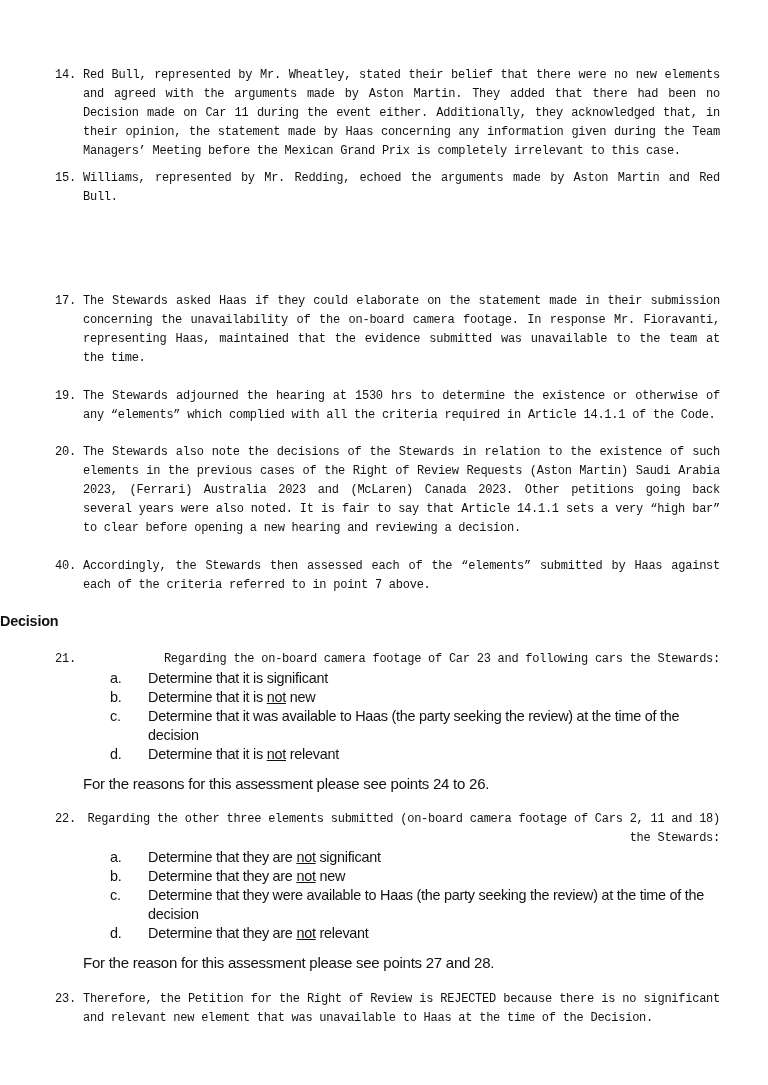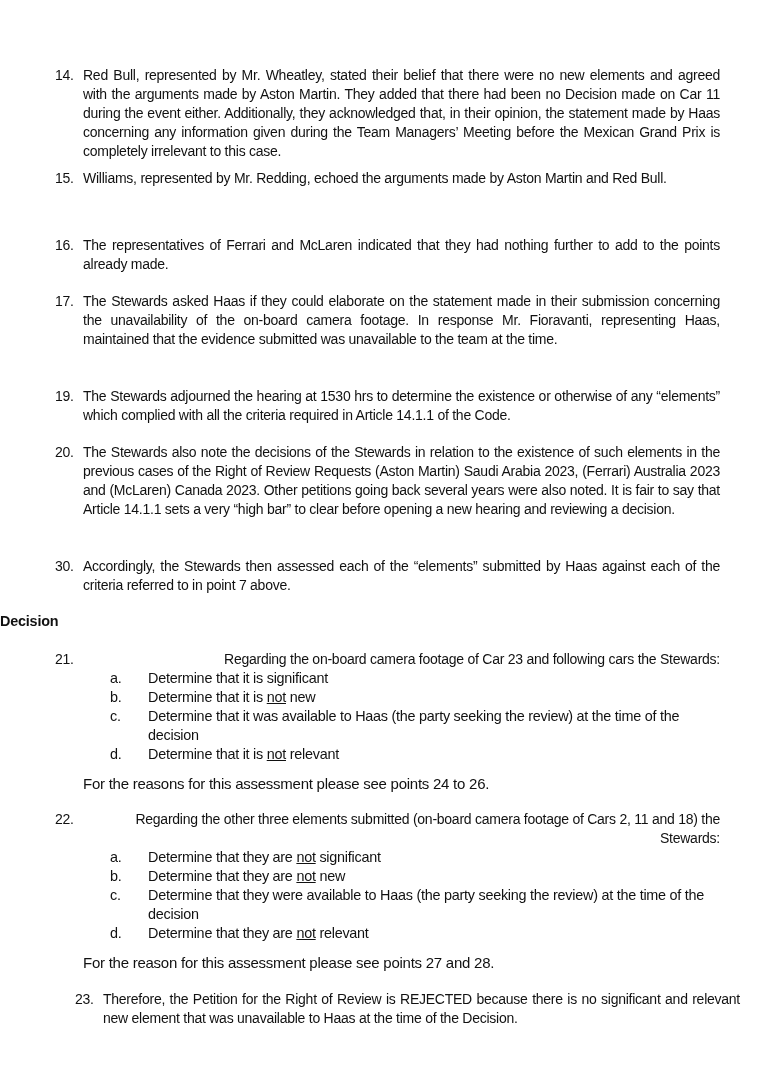--- a/index.html
+++ b/index.html
@@ -4,23 +4,24 @@
 <style>
   html, body { margin: 0; padding: 0; background: #ffffff; }
   body {
     width: 768px; height: 1085px; overflow: hidden; position: relative;
     font-family: "Liberation Sans", sans-serif;
     color: #111111;
   }
   .page { position: absolute; left: 0; top: 0; width: 768px; height: 1085px; }
   .para {
     position: absolute; left: 55px; width: 665px;
-    font-size: 14px; line-height: 19px;
+    font-size: 12px; line-height: 19px;
     text-align: justify;
     letter-spacing: -0.25px;
+    font-family: Liberation Mono, monospace;
   }
   .para .num { position: absolute; left: 0; top: 0; width: 28px; }
   .para .body { margin-left: 28px; display: block; }
   .para .body.left { text-align: right; }
   .heading {
     position: absolute; left: 0; width: 768px; text-align: left;
     font-weight: bold; font-size: 14.4px; line-height: 19px; top: 612px;
     letter-spacing: -0.2px;
   }
   .sub { position: absolute; left: 110px; width: 610px; font-size: 14.4px; line-height: 19px; letter-spacing: -0.25px; }
@@ -37,42 +38,38 @@
   <div class="para" style="top:66px;">
     <span class="num">14.</span>
     <span class="body">Red Bull, represented by Mr. Wheatley, stated their belief that there were no new elements and agreed with the arguments made by Aston Martin. They added that there had been no Decision made on Car 11 during the event either. Additionally, they acknowledged that, in their opinion, the statement made by Haas concerning any information given during the Team Managers’ Meeting before the Mexican Grand Prix is completely irrelevant to this case.</span>
   </div>
 
   <div class="para" style="top:169px;">
     <span class="num">15.</span>
     <span class="body">Williams, represented by Mr. Redding, echoed the arguments made by Aston Martin and Red Bull.</span>
   </div>
 
-  <div class="para" style="top:236px;">
-    <span class="num">16.</span>
-    <span class="body">The representatives of Ferrari and McLaren indicated that they had nothing further to add to the points already made.</span>
-  </div>
 
   <div class="para" style="top:292px;">
     <span class="num">17.</span>
     <span class="body">The Stewards asked Haas if they could elaborate on the statement made in their submission concerning the unavailability of the on-board camera footage.  In response Mr. Fioravanti, representing Haas, maintained that the evidence submitted was unavailable to the team at the time.</span>
   </div>
 
   <div class="para" style="top:387px;">
     <span class="num">19.</span>
     <span class="body">The Stewards adjourned the hearing at 1530 hrs to determine the existence or otherwise of any “elements” which complied with all the criteria required in Article 14.1.1 of the Code.</span>
   </div>
 
   <div class="para" style="top:443px;">
     <span class="num">20.</span>
     <span class="body">The Stewards also note the decisions of the Stewards in relation to the existence of such elements in the previous cases of the Right of Review Requests (Aston Martin) Saudi Arabia 2023, (Ferrari) Australia 2023 and (McLaren) Canada 2023. Other petitions going back several years were also noted. It is fair to say that Article 14.1.1 sets a very “high bar” to clear before opening a new hearing and reviewing a decision.</span>
   </div>
 
   <div class="para" style="top:557px;">
-    <span class="num">30.</span>
+    <span class="num">40.</span>
     <span class="body">Accordingly, the Stewards then assessed each of the “elements” submitted by Haas against each of the criteria referred to in point 7 above.</span>
   </div>
 
   <div class="heading">Decision</div>
 
   <div class="para" style="top:650px;">
     <span class="num">21.</span>
     <span class="body left">Regarding the on-board camera footage of Car 23 and following cars the Stewards:</span>
   </div>
   <div class="sub" style="top:669px;">
@@ -108,18 +105,18 @@
   <div class="sub" style="top:886px;">
     <span class="letter">c.</span>
     <span class="stext"><span>Determine that they were available to Haas (the party seeking the review) at the time of the decision</span></span>
   </div>
   <div class="sub" style="top:924px;">
     <span class="letter">d.</span>
     <span class="stext"><span>Determine that they are </span><u>not</u><span> relevant</span></span>
   </div>
   <div class="note" style="top:953px;">For the reason for this assessment please see points 27 and 28.</div>
 
-  <div class="para" style="top:990px;margin-left:20px;">
+  <div class="para" style="top:990px;">
     <span class="num">23.</span>
     <span class="body">Therefore, the Petition for the Right of Review is REJECTED because there is no significant and relevant new element that was unavailable to Haas at the time of the Decision.</span>
   </div>
 
 </div>
 
 </body></html>

